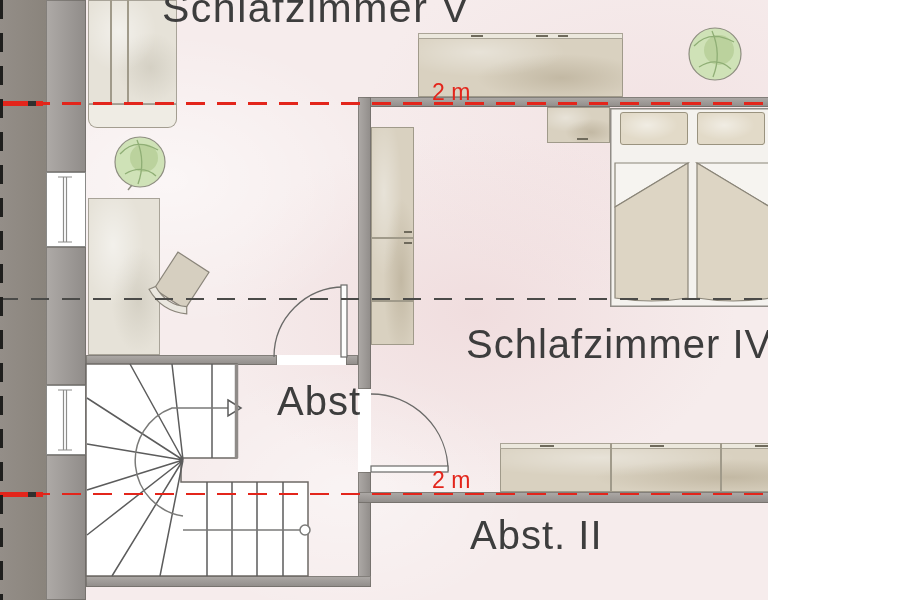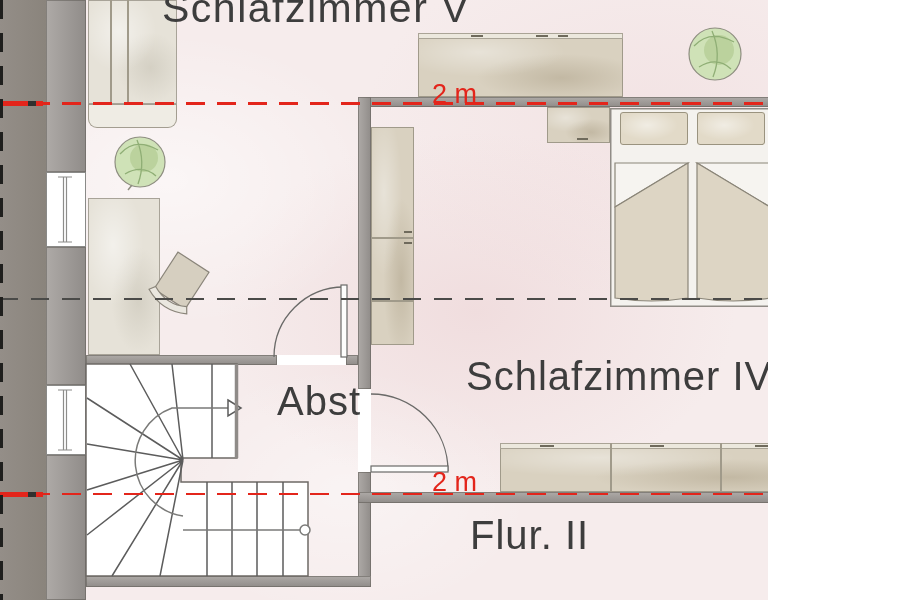--- a/index.html
+++ b/index.html
@@ -28,21 +28,21 @@
       #e6e2d8;
     box-shadow:inset 0 0 0 1px #a8a398;}
   .band{background:#ece8dd;box-shadow:inset 0 0 0 1px #aaa496;}
   .divider-v{width:1.5px;background:#a09a8a;}
   .divider-h{height:1.5px;background:#a09a8a;}
   .handle{background:#6f6a5c;}
   .dash-red{height:2.6px;background:repeating-linear-gradient(90deg,#e3251b 0 19px,transparent 19px 31px);}
   .dash-black{height:2.4px;background:repeating-linear-gradient(90deg,#4a4a48 0 18px,transparent 18px 31px);}
   .dash-edge{width:2.6px;background:repeating-linear-gradient(180deg,#1f1f1d 0 19px,transparent 19px 33px);}
   .room-label{position:absolute;color:#3d3d3d;font-size:40px;letter-spacing:1px;white-space:nowrap;}
-  .red-label{position:absolute;color:#e3251b;font-size:27px;white-space:nowrap;}
+  .red-label{position:absolute;color:#e3251b;font-size:23px;white-space:nowrap;}
   svg{position:absolute;left:0;top:0;}
 </style>
 </head>
 <body>
 
 <div id="plan">
 
   <div class="abs margin-strip" style="left:0;top:0;width:46px;height:600px;border-right:2px solid #2f2d2b;"></div>
   <div class="abs margin-strip" style="left:870px;top:0;width:30px;height:600px;border-left:2px solid #2f2d2b;background:linear-gradient(90deg,#8f8983,#8a847c);"></div>
 
@@ -163,19 +163,19 @@
   <div class="abs" style="left:0;top:101px;width:46px;height:5px;background:linear-gradient(90deg,#e3251b 0 28px,#30302e 28px 36px,#e3251b 36px 43px,transparent 43px);"></div>
   <div class="abs" style="left:870px;top:101px;width:30px;height:5px;background:linear-gradient(90deg,#e3251b 0 11px,#30302e 11px 17px,#e3251b 17px 30px);"></div>
   <div class="abs dash-red" style="left:0;top:492.5px;width:900px;"></div>
   <div class="abs" style="left:0;top:491.5px;width:46px;height:5px;background:linear-gradient(90deg,#e3251b 0 28px,#30302e 28px 36px,#e3251b 36px 43px,transparent 43px);"></div>
   <div class="abs" style="left:870px;top:491.5px;width:30px;height:5px;background:linear-gradient(90deg,#e3251b 0 11px,#30302e 11px 17px,#e3251b 17px 30px);"></div>
   <div class="abs dash-black" style="left:0;top:298px;width:900px;"></div>
   <div class="abs dash-edge" style="left:0;top:0;height:600px;"></div>
   <div class="abs dash-edge" style="left:897px;top:0;height:600px;"></div>
 
   <div class="room-label" style="left:162px;top:-15px;font-size:41px;letter-spacing:1.5px;">Schlafzimmer V</div>
-  <div class="room-label" style="left:466px;top:354px;">Schlafzimmer IV</div>
+  <div class="room-label" style="left:466px;top:322px;">Schlafzimmer IV</div>
   <div class="room-label" style="left:277px;top:379px;">Abst</div>
-  <div class="room-label" style="left:470px;top:513px;">Flur. II</div>
+  <div class="room-label" style="left:470px;top:513px;">Abst. II</div>
   <div class="red-label" style="left:432px;top:79px;">2 m</div>
   <div class="red-label" style="left:432px;top:467px;">2 m</div>
 
 </div>
 
 </body></html>

